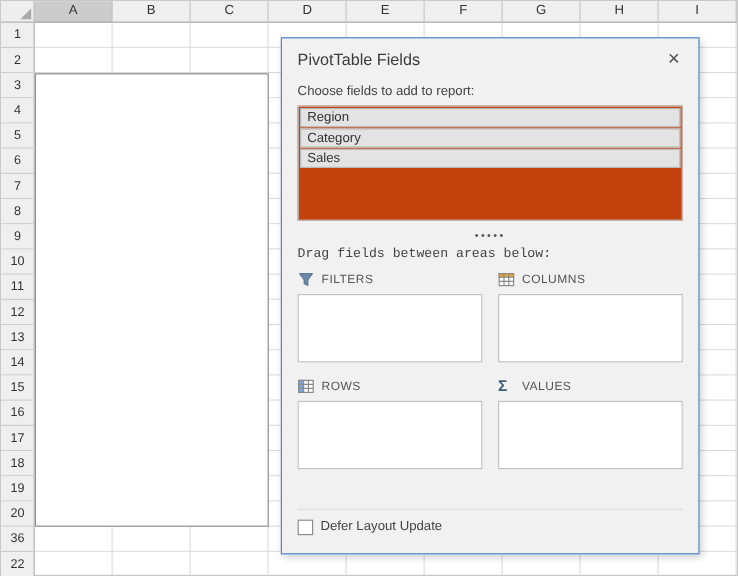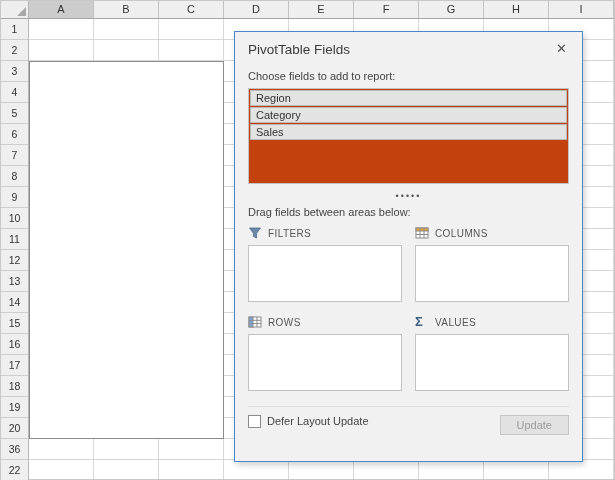--- a/index.html
+++ b/index.html
@@ -38,37 +38,37 @@
     position:absolute; left:0; top:42px; width:195px; height:378px;
     background:#ffffff; border:1px solid #8c8c8c;
   }
 
   
   .panel {
     position:absolute; left:233px; top:30px; width:349px; height:431px;
     background:#f1f1f1; border:1px solid #4a86c8;
     box-shadow:2px 3px 6px rgba(0,0,0,0.18);
     display:flex; flex-direction:column;
-    padding:10px 13px 26px 13px; z-index:5;
+    padding:10px 13px 15px 13px; z-index:5;
   }
   .panel-header { display:flex; align-items:flex-start; }
   .panel-title { font-size:13.5px; color:#3b3b3b; }
   .close { margin-left:auto; font-size:13px; color:#555; cursor:pointer; padding:0 2px; line-height:14px; }
   .choose-label { margin-top:13px; font-size:11px; color:#444; }
   .field-list {
     margin-top:6px; height:96px; background:#c2410c;
     border:1px solid #c2c2c2; overflow:hidden; padding:1px;
   }
   .field-item {
     height:16px; line-height:14px; font-size:11px; color:#333;
     background:#e3e3e3; border:1px solid #b9b9b9;
     padding:0 5px; margin-bottom:1px; cursor:default;
   }
   .splitter { text-align:center; font-size:9px; letter-spacing:2px; color:#555; margin:7px 0 5px 0; cursor:row-resize; }
-  .drag-label { font-size:11px; color:#444; margin-bottom:8px; }
+  .drag-label { font-size:11px; color:#444; margin-bottom:8px;font-family:Liberation Mono, monospace; }
   .areas { display:grid; grid-template-columns:1fr 1fr; column-gap:13px; row-gap:13px; }
   .area-label { display:flex; align-items:center; gap:6px; font-size:10px; color:#555; letter-spacing:0.4px; }
   .area-box { margin-top:5px; height:57px; background:#ffffff; border:1px solid #c2c2c2; }
   .icon { display:inline-flex; width:14px; height:14px; }
   .sigma { font-size:13px; font-weight:bold; color:#3f5f7f; line-height:14px; }
 
   .panel-footer { margin-top:auto; display:flex; align-items:flex-start; padding-top:8px; border-top:1px solid #dddddd; }
   .checkbox { width:13px; height:13px; background:#ffffff; border:1px solid #8a8a8a; display:inline-block; cursor:pointer; }
   .defer-label { font-size:11px; color:#444; margin-left:6px; }
   .update-btn {
@@ -195,17 +195,16 @@
           <span>VALUES</span>
         </div>
         <div class="area-box"></div>
       </div>
 
     </div>
 
     <div class="panel-footer">
       <span class="checkbox"></span>
       <span class="defer-label">Defer Layout Update</span>
-      <button class="update-btn" disabled="">Update</button>
     </div>
   </div>
 
 </div>
 
 </body></html>

